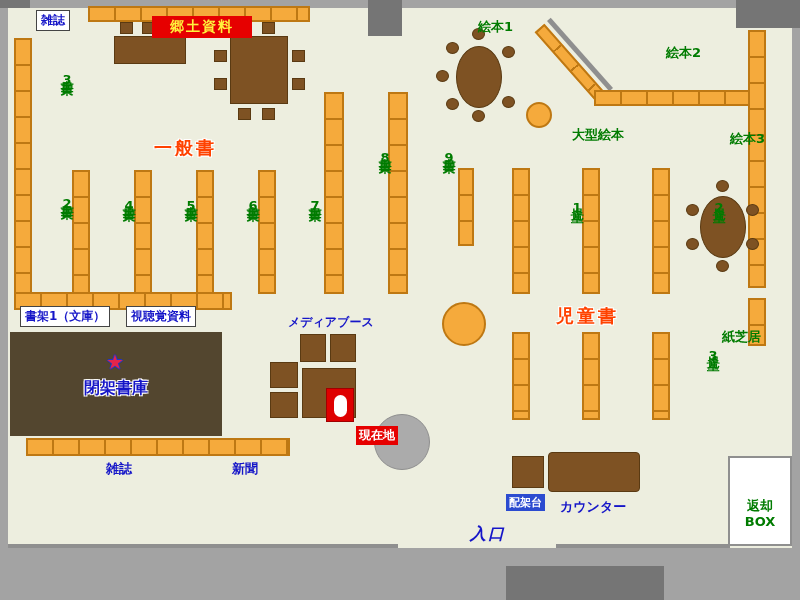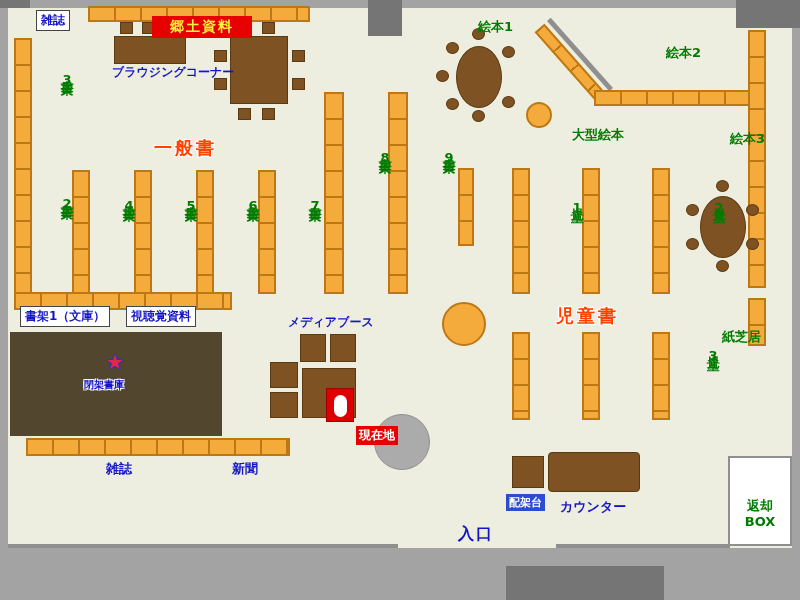--- a/index.html
+++ b/index.html
@@ -76,21 +76,21 @@
   <div class="abs shelf h" style="left:14px;top:292px;width:218px;height:18px;"></div>
   <div class="abs shelf h" style="left:26px;top:438px;width:264px;height:18px;"></div>
 
   <div class="abs shelf round" style="left:526px;top:102px;width:26px;height:26px;"></div>
   <div class="abs shelf round" style="left:442px;top:302px;width:44px;height:44px;"></div>
 
   <div class="abs graycircle" style="left:374px;top:414px;width:56px;height:56px;"></div>
 
   <div class="abs stacks" style="left:10px;top:332px;width:212px;height:104px;"></div>
   <div class="abs star" style="left:106px;top:352px;">★</div>
-  <div class="abs lblb glow" style="left:84px;top:378px;font-size:10px;">閉架書庫</div>
+  <div class="abs lblb glow" style="left:84px;top:378px;font-size:16px;">閉架書庫</div>
 
   <div class="abs tbl" style="left:114px;top:36px;width:72px;height:28px;"></div>
   <div class="abs chair" style="left:120px;top:22px;"></div>
   <div class="abs chair" style="left:142px;top:22px;"></div>
   <div class="abs chair" style="left:164px;top:22px;"></div>
   <div class="abs tbl" style="left:230px;top:36px;width:58px;height:68px;"></div>
   <div class="abs chair" style="left:238px;top:22px;"></div>
   <div class="abs chair" style="left:262px;top:22px;"></div>
   <div class="abs chair" style="left:238px;top:108px;"></div>
   <div class="abs chair" style="left:262px;top:108px;"></div>
@@ -128,21 +128,20 @@
   <div class="abs tbl" style="left:512px;top:456px;width:32px;height:32px;"></div>
   <div class="abs tbl" style="left:548px;top:452px;width:92px;height:40px;border-radius:4px;"></div>
 
   <div class="abs retbox" style="left:728px;top:456px;width:64px;height:90px;padding-top:40px;">
     <div>返却</div>
     <div>BOX</div>
   </div>
 
   <div class="abs wbox" style="left:36px;top:10px;">雑誌</div>
   <div class="abs redbox yellow" style="left:152px;top:16px;">郷土資料</div>
-  <div class="abs lblb" style="left:112px;top:64px;font-size:12px;">ブラウジングコーナー</div>
   <div class="abs lblg v" style="left:32px;top:70px;">書架3</div>
   <div class="abs lblg v" style="left:32px;top:194px;">書架2</div>
   <div class="abs section" style="left:154px;top:136px;">一般書</div>
   <div class="abs lblg v" style="left:94px;top:196px;">書架4</div>
   <div class="abs lblg v" style="left:156px;top:196px;">書架5</div>
   <div class="abs lblg v" style="left:218px;top:196px;">書架6</div>
   <div class="abs lblg v" style="left:280px;top:196px;">書架7</div>
   <div class="abs lblg v" style="left:350px;top:148px;">書架8</div>
   <div class="abs lblg v" style="left:414px;top:148px;">書架9</div>
   <div class="abs lblg" style="left:450px;top:20px;">絵本1</div>
@@ -155,15 +154,15 @@
   <div class="abs lblg" style="left:694px;top:330px;">紙芝居</div>
   <div class="abs lblg v" style="left:678px;top:346px;">児童3</div>
   <div class="abs wbox" style="left:20px;top:306px;">書架1（文庫）</div>
   <div class="abs wbox" style="left:126px;top:306px;">視聴覚資料</div>
   <div class="abs lblb" style="left:288px;top:314px;font-size:12px;">メディアブース</div>
   <div class="abs redbox" style="left:356px;top:402px;margin-top:24px;">現在地</div>
   <div class="abs lblb" style="left:106px;top:460px;">雑誌</div>
   <div class="abs lblb" style="left:232px;top:460px;">新聞</div>
   <div class="abs bluebox" style="left:506px;top:494px;">配架台</div>
   <div class="abs lblb" style="left:560px;top:498px;">カウンター</div>
-  <div class="abs lblb big" style="left:458px;top:524px;">入口</div>
+  <div class="abs lblb big" style="left:470px;top:524px;font-style:italic;">入口</div>
 
 </div>
 
 </body></html>

